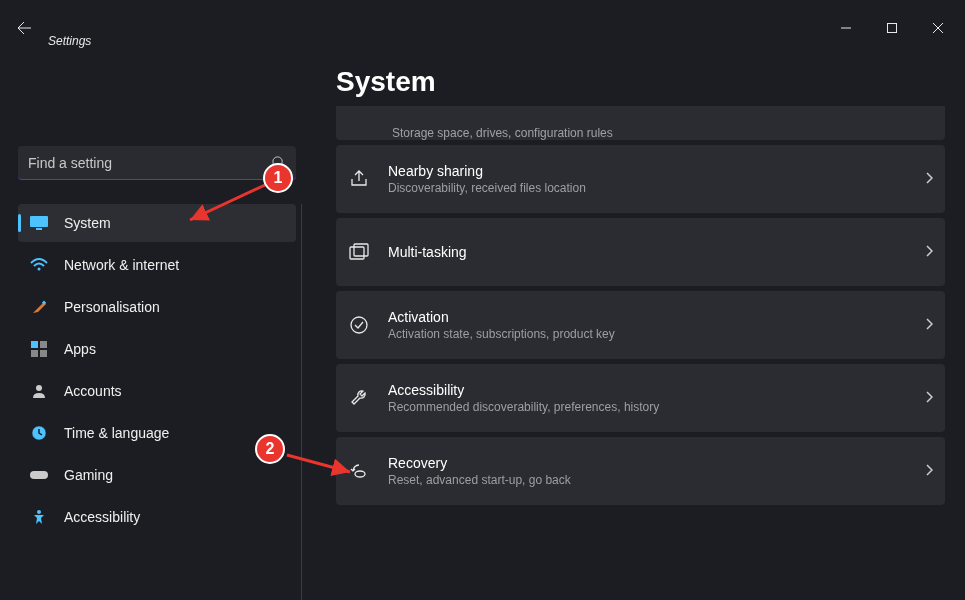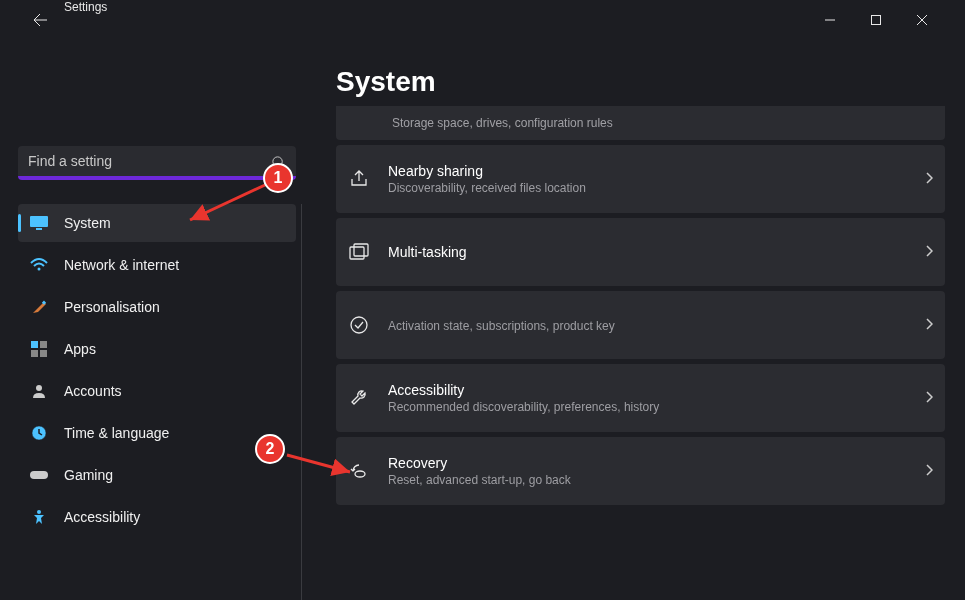--- a/index.html
+++ b/index.html
@@ -1,41 +1,41 @@
 <!DOCTYPE html>
 <html><head>
 <meta charset="utf-8">
 <style>
 * { margin: 0; padding: 0; box-sizing: border-box; font-family: "Segoe UI", sans-serif; }
 body { width: 965px; height: 600px; background: #1c1d22; color: #fff; overflow: hidden; position: relative; }
 
-.titlebar { height: 48px; display: flex; align-items: flex-start; padding: 0 20px; }
+.titlebar { height: 48px; display: flex; align-items: flex-end; padding: 0 4px; font-style: italic; }
 .back-btn { width: 40px; height: 40px; display: flex; align-items: center; justify-content: center; cursor: pointer; }
 .title { font-size: 12px; font-weight: 400; color: #e8e8e8; margin-left: 4px; }
 .window-controls { margin-left: auto; display: flex; }
 .win-ctrl { width: 46px; height: 40px; display: flex; align-items: center; justify-content: center; cursor: pointer; }
 
 .main-layout { display: flex; height: calc(100% - 48px); }
 .sidebar { width: 300px; padding: 0 4px 0 18px; display: flex; flex-direction: column; }
 .search-wrap { position: relative; margin: 98px 0 24px 0; }
-.search { width: 100%; height: 34px; background: #2a2b30; border: none; border-bottom: 4px solid #6d28d9; border-radius: 4px; padding: 0 36px 0 10px; color: #ccc; font-size: 14px; outline: none; }
+.search { width: 100%; height: 34px; background: #2a2b30; border: none; border-bottom: 1px solid #6d28d9; border-radius: 4px; padding: 0 36px 0 10px; color: #ccc; font-size: 14px; outline: none; }
 .search::placeholder { color: #c8c8c8; }
 .search-icon-pos { position: absolute; right: 10px; top: 9px; color: #ccc; }
 
 .nav { display: flex; flex-direction: column; gap: 4px; position: relative; }
 .nav-item { height: 38px; display: flex; align-items: center; gap: 16px; padding: 0 12px; border-radius: 4px; cursor: pointer; font-size: 14px; color: #f0f0f0; }
 .nav-item.active { background: #2d2e33; position: relative; }
 .nav-item.active::before { content: ""; position: absolute; left: 0; top: 10px; bottom: 10px; width: 3px; background: #4cc2ff; border-radius: 2px; }
 .nav-icon { width: 18px; height: 18px; display: flex; align-items: center; justify-content: center; flex-shrink: 0; }
 .nav-divider { position: absolute; right: -6px; top: 0; bottom: -70px; width: 1px; background: #3a3b40; }
 
 .content { flex: 1; padding: 18px 20px 0 36px; overflow: hidden; position: relative; }
 .page-title { font-size: 28px; font-weight: 600; margin-bottom: 8px; }
 .cards { display: flex; flex-direction: column; gap: 5px; margin-top: 0; }
-.partial { height: 34px; background: #2b2c31; border-radius: 0 0 4px 4px; display: flex; align-items: center; padding: 0 56px 0 56px; font-size: 12px; color: #a0a0a5; }
+.partial { height: 34px; background: #2b2c31; border-radius: 0 0 4px 4px; display: flex; align-items: flex-end; padding: 0 56px 0 56px; font-size: 12px; color: #a0a0a5; }
 .card { background: #2b2c31; border-radius: 4px; height: 68px; display: flex; align-items: center; padding: 0 12px; cursor: pointer; }
 .card-icon { width: 22px; height: 22px; margin-right: 18px; color: #e8e8e8; display: flex; align-items: center; justify-content: center; }
 .card-text { flex: 1; }
 .card-title { font-size: 14px; color: #fff; font-weight: 400; }
 .card-sub { font-size: 12px; color: #9e9ea3; margin-top: 2px; }
 .chevron { color: #ccc; }
 
 
 .badge { position: absolute; width: 30px; height: 30px; background: #e9352e; border: 2px solid #fff; border-radius: 50%; color: #fff; font-size: 16px; font-weight: 700; display: flex; align-items: center; justify-content: center; z-index: 10; }
 .arrow-svg { position: absolute; z-index: 9; pointer-events: none; }
@@ -199,20 +199,21 @@
       </div>
 
       <div class="card">
         <span class="card-icon">
             <svg width="20" height="20" viewBox="0 0 20 20" fill="none" stroke="#e8e8e8" stroke-width="1.3">
               <circle cx="10" cy="10" r="8"></circle>
               <path d="M6 10 L9 13 L14 7"></path>
             </svg>
           </span>
         <div class="card-text">
+            <div class="card-title">Activation</div>
             <div class="card-sub">Activation state, subscriptions, product key</div>
           </div>
         <span class="chevron"><svg width="8" height="12" viewBox="0 0 8 12" fill="none" stroke="#ccc" stroke-width="1.5">
               <path d="M2 1 L7 6 L2 11"></path>
             </svg></span>
       </div>
 
       <div class="card">
         <span class="card-icon">
             <svg width="20" height="20" viewBox="0 0 20 20" fill="none" stroke="#e8e8e8" stroke-width="1.3">

